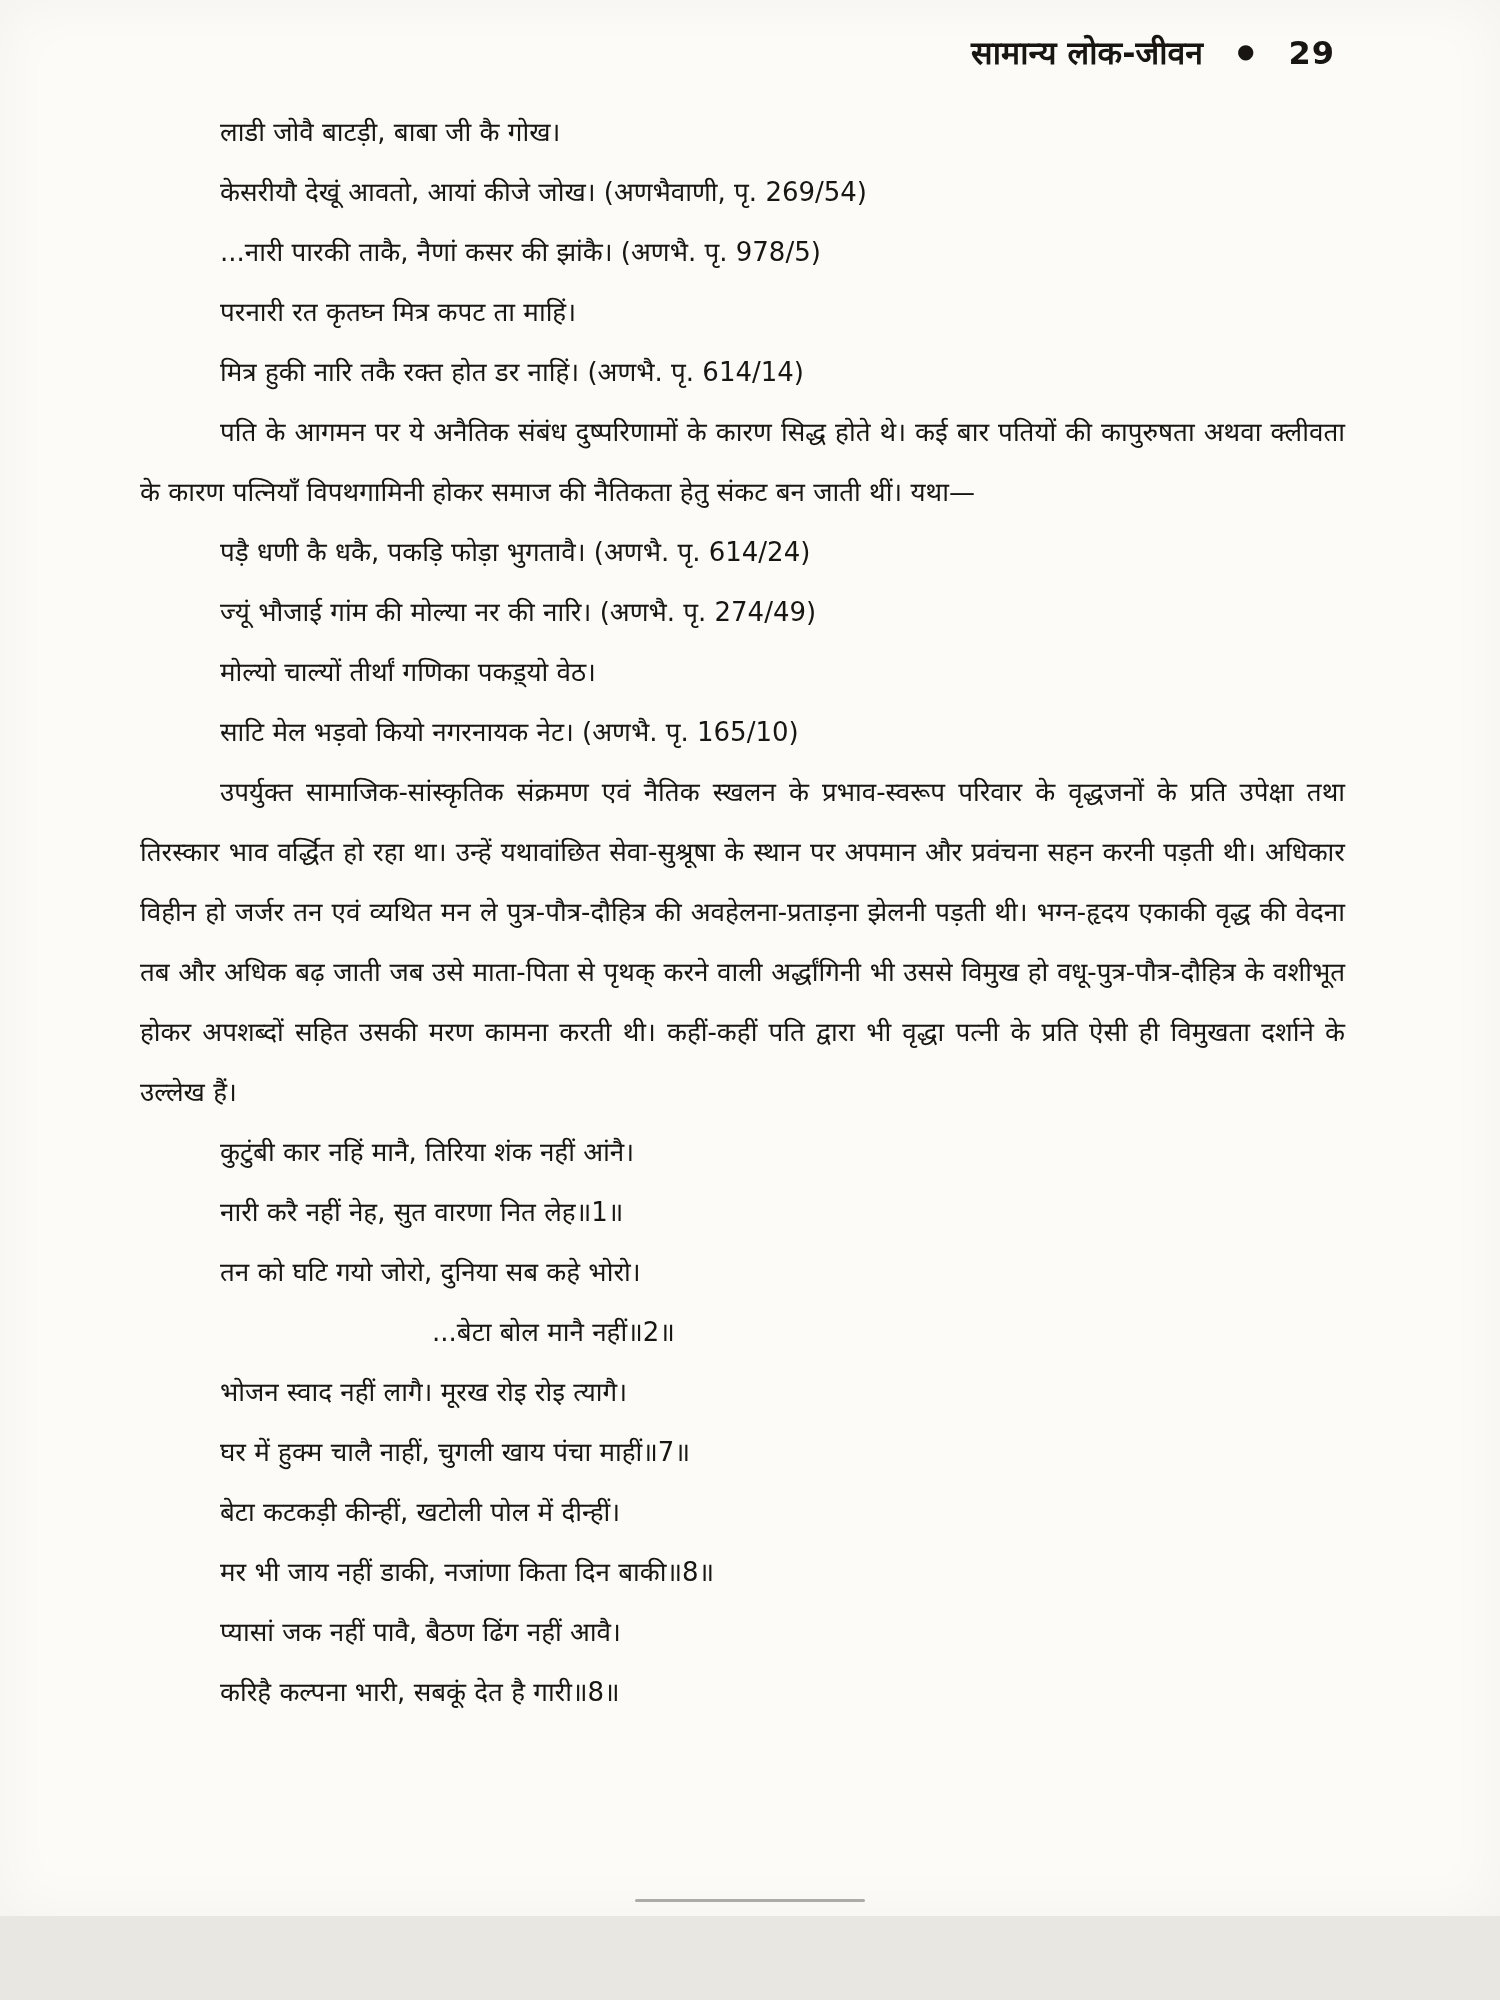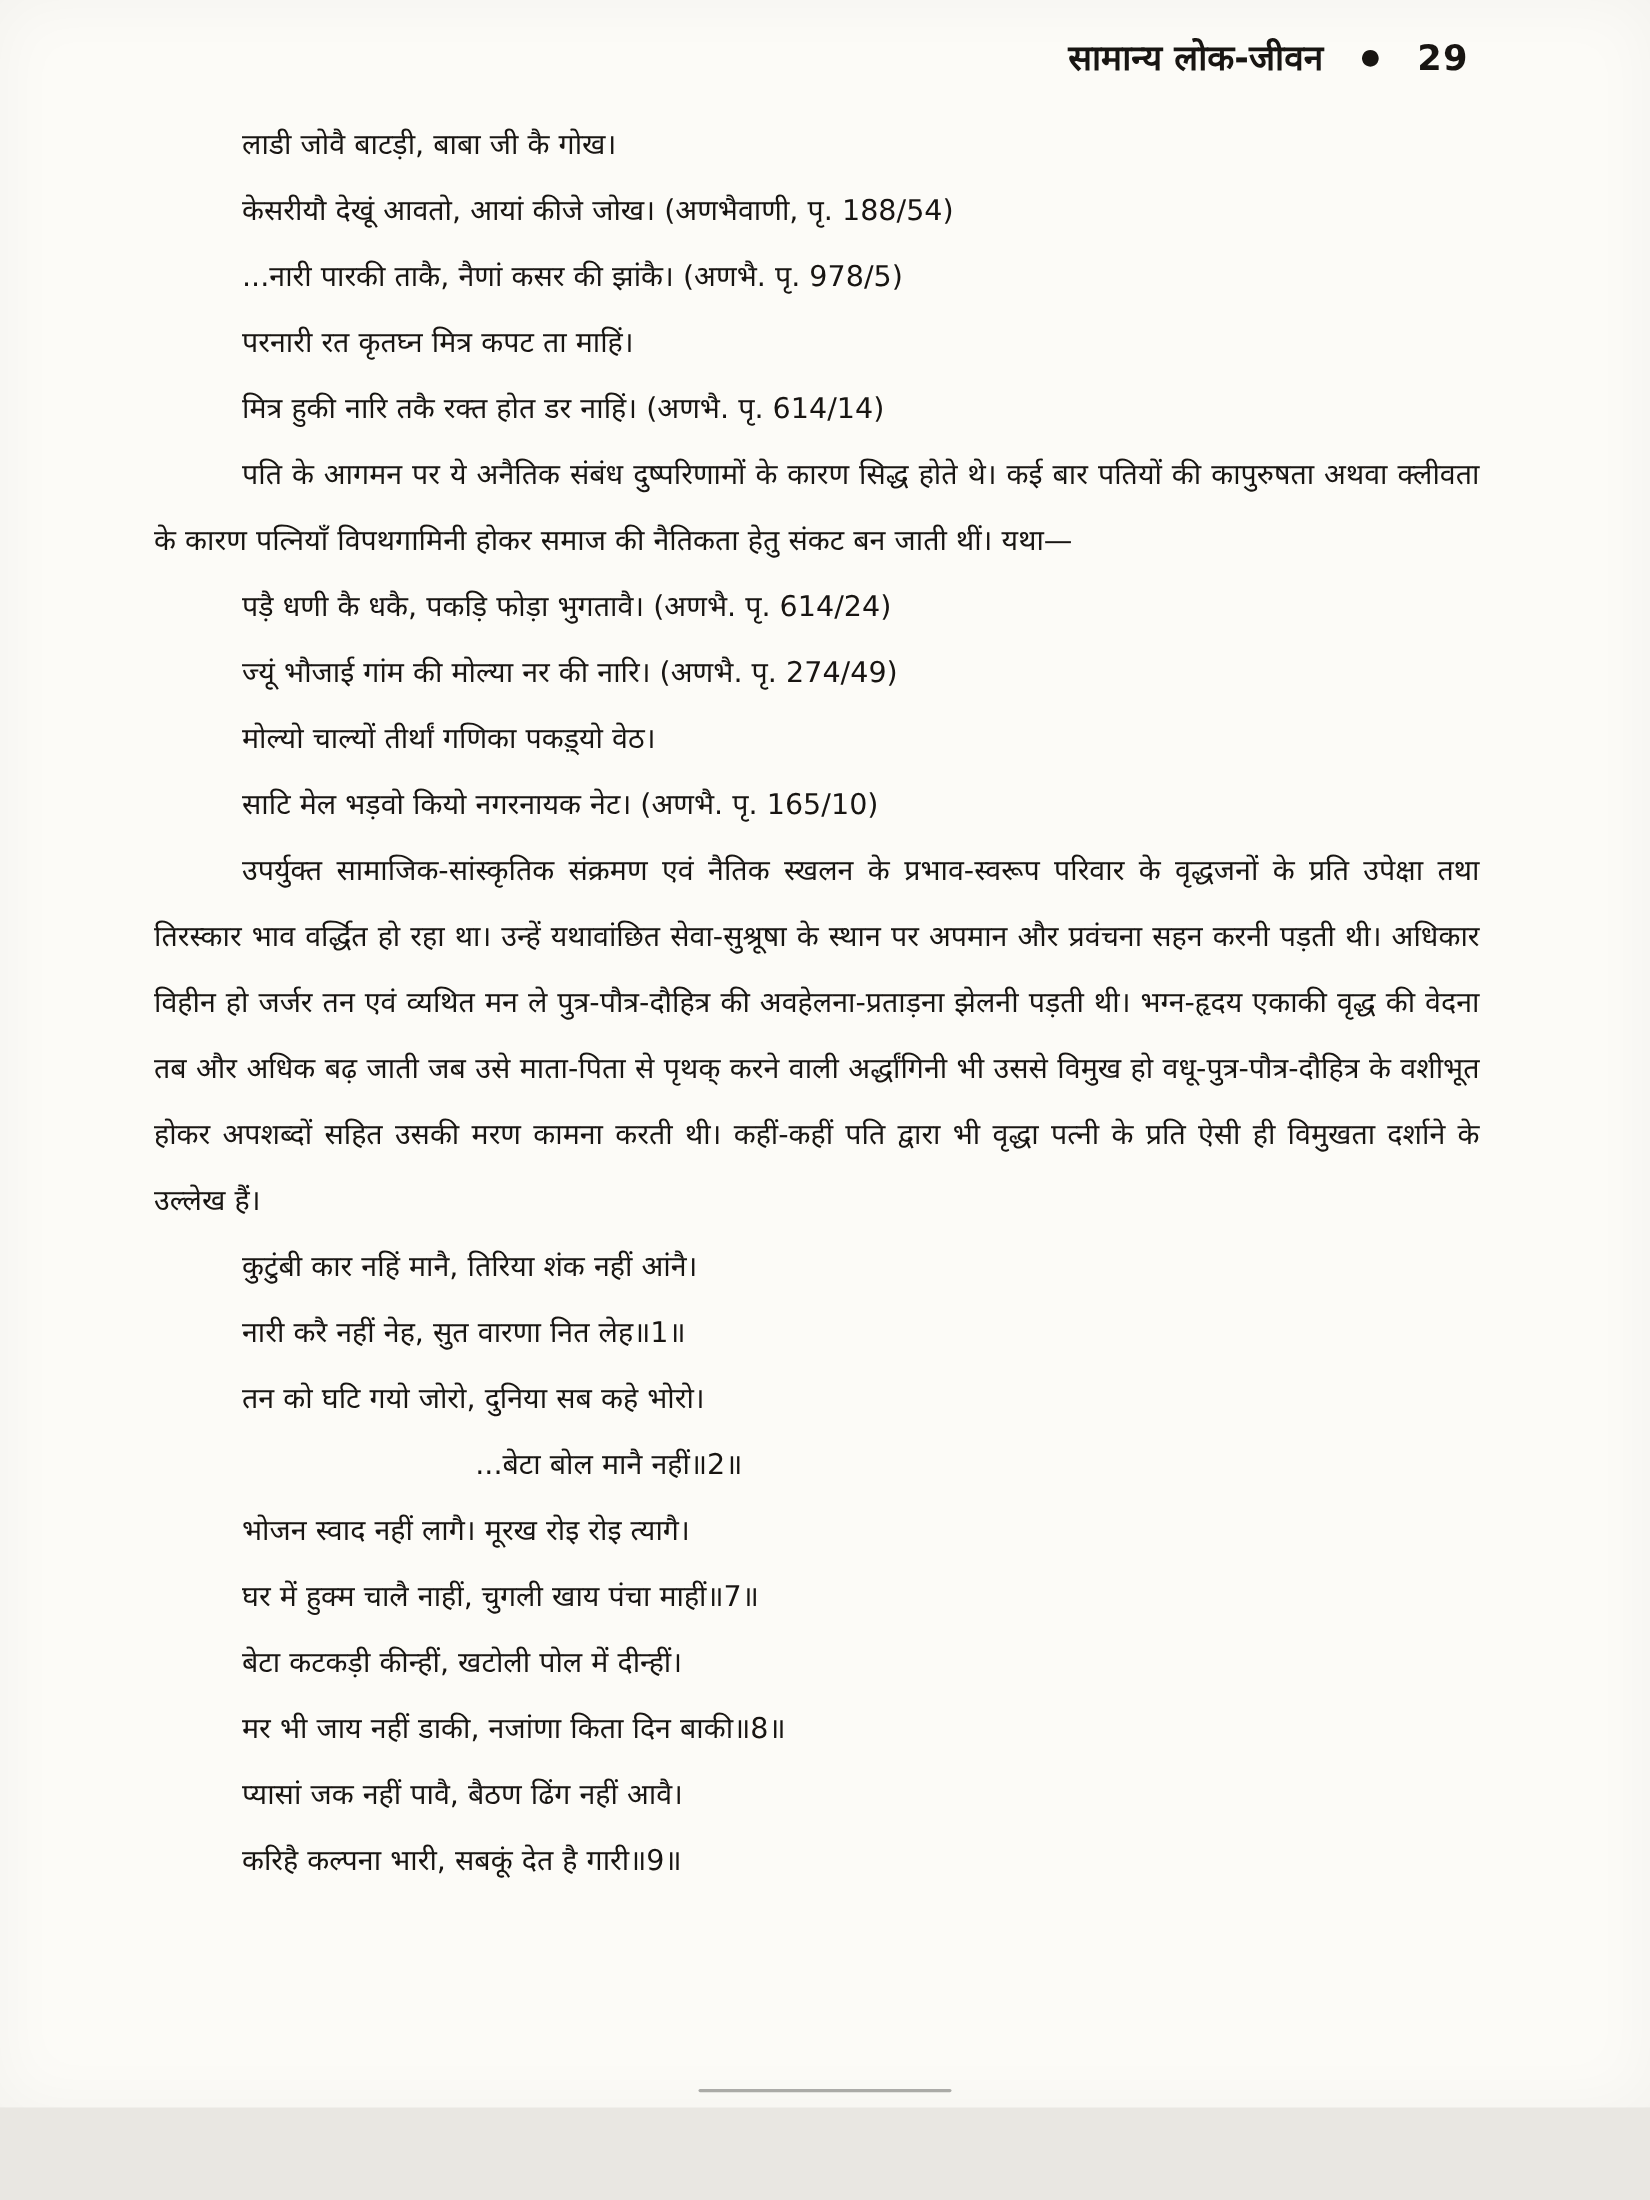--- a/index.html
+++ b/index.html
@@ -83,37 +83,37 @@
 <body>
 
 <div class="page">
 
   <div class="running-header">
     <span>सामान्य लोक-जीवन</span><span class="sep">●</span><span class="pagenum">29</span>
   </div>
 
   <div class="content">
       <div class="block verse">लाडी जोवै बाटड़ी, बाबा जी कै गोख।</div>
-      <div class="block verse">केसरीयौ देखूं आवतो, आयां कीजे जोख। (अणभैवाणी, पृ. 188/54)</div>
+      <div class="block verse">केसरीयौ देखूं आवतो, आयां कीजे जोख। (अणभैवाणी, पृ. 269/54)</div>
       <div class="block verse">...नारी पारकी ताकै, नैणां कसर की झांकै। (अणभै. पृ. 978/5)</div>
       <div class="block verse">परनारी रत कृतघ्न मित्र कपट ता माहिं।</div>
       <div class="block verse">मित्र हुकी नारि तकै रक्त होत डर नाहिं। (अणभै. पृ. 614/14)</div>
       <div class="block para">पति के आगमन पर ये अनैतिक संबंध दुष्परिणामों के कारण सिद्ध होते थे। कई बार पतियों की कापुरुषता अथवा क्लीवता के कारण पत्नियाँ विपथगामिनी होकर समाज की नैतिकता हेतु संकट बन जाती थीं। यथा—</div>
       <div class="block verse">पड़ै धणी कै धकै, पकड़ि फोड़ा भुगतावै। (अणभै. पृ. 614/24)</div>
       <div class="block verse">ज्यूं भौजाई गांम की मोल्या नर की नारि। (अणभै. पृ. 274/49)</div>
       <div class="block verse">मोल्यो चाल्यों तीर्थां गणिका पकड़्यो वेठ।</div>
       <div class="block verse">साटि मेल भड़वो कियो नगरनायक नेट। (अणभै. पृ. 165/10)</div>
       <div class="block para">उपर्युक्त सामाजिक-सांस्कृतिक संक्रमण एवं नैतिक स्खलन के प्रभाव-स्वरूप परिवार के वृद्धजनों के प्रति उपेक्षा तथा तिरस्कार भाव वर्द्धित हो रहा था। उन्हें यथावांछित सेवा-सुश्रूषा के स्थान पर अपमान और प्रवंचना सहन करनी पड़ती थी। अधिकार विहीन हो जर्जर तन एवं व्यथित मन ले पुत्र-पौत्र-दौहित्र की अवहेलना-प्रताड़ना झेलनी पड़ती थी। भग्न-हृदय एकाकी वृद्ध की वेदना तब और अधिक बढ़ जाती जब उसे माता-पिता से पृथक् करने वाली अर्द्धांगिनी भी उससे विमुख हो वधू-पुत्र-पौत्र-दौहित्र के वशीभूत होकर अपशब्दों सहित उसकी मरण कामना करती थी। कहीं-कहीं पति द्वारा भी वृद्धा पत्नी के प्रति ऐसी ही विमुखता दर्शाने के उल्लेख हैं।</div>
       <div class="block verse">कुटुंबी कार नहिं मानै, तिरिया शंक नहीं आंनै।</div>
       <div class="block verse">नारी करै नहीं नेह, सुत वारणा नित लेह॥1॥</div>
       <div class="block verse">तन को घटि गयो जोरो, दुनिया सब कहे भोरो।</div>
       <div class="block verse2">...बेटा बोल मानै नहीं॥2॥</div>
       <div class="block verse">भोजन स्वाद नहीं लागै। मूरख रोइ रोइ त्यागै।</div>
       <div class="block verse">घर में हुक्म चालै नाहीं, चुगली खाय पंचा माहीं॥7॥</div>
       <div class="block verse">बेटा कटकड़ी कीन्हीं, खटोली पोल में दीन्हीं।</div>
       <div class="block verse">मर भी जाय नहीं डाकी, नजांणा किता दिन बाकी॥8॥</div>
       <div class="block verse">प्यासां जक नहीं पावै, बैठण ढिंग नहीं आवै।</div>
-      <div class="block verse">करिहै कल्पना भारी, सबकूं देत है गारी॥9॥</div>
+      <div class="block verse">करिहै कल्पना भारी, सबकूं देत है गारी॥8॥</div>
     </div>
 
   <div class="scan-mark"></div>
 
 </div>
 
 </body></html>

